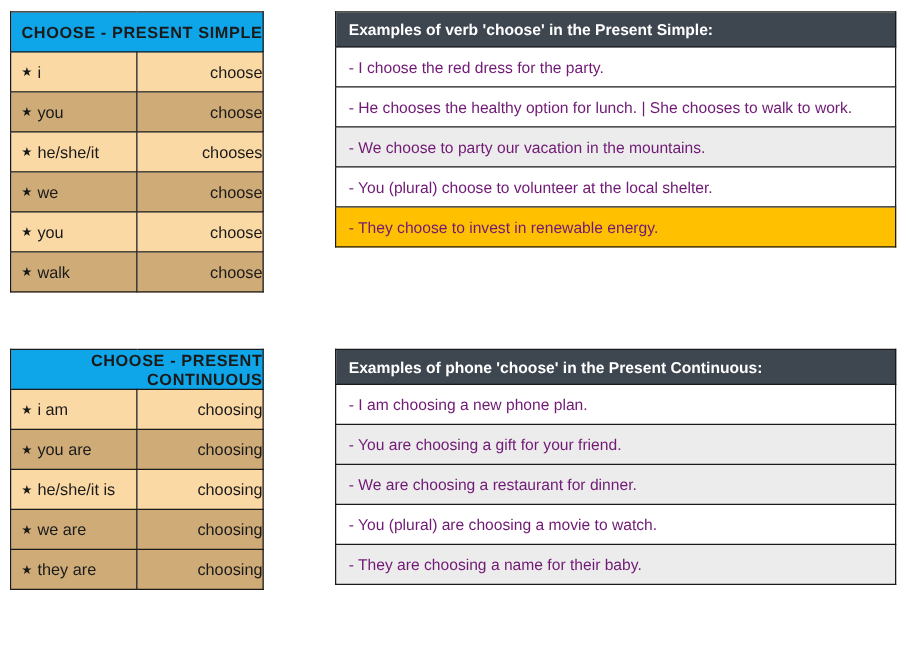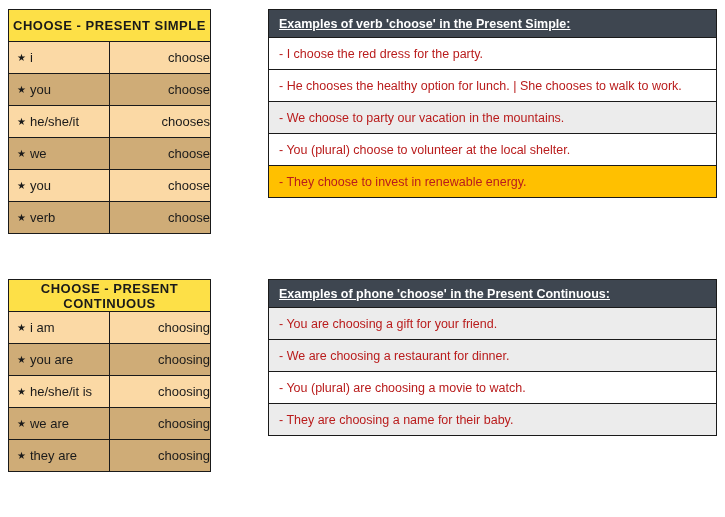--- a/index.html
+++ b/index.html
@@ -32,26 +32,26 @@
   
   .conj-table {
     position: absolute;
     left: 8px;
     top: 9px;
     width: 203px;
     border-collapse: collapse;
     table-layout: fixed;
   }
   .conj-header {
-    background: #fde047;
+    background: #0ea5e9;
     color: #ffffff;
     font-size: 11px;
     font-weight: bold;
     letter-spacing: 0.5px;
-    text-align: center;
+    text-align: right;
     height: 24px;
     border: 1px solid #1a1a1a;
     padding: 0 2px;
   }
   .conj-table td {
     border: 1px solid #1a1a1a;
     height: 31px;
     font-size: 13px;
     color: #1a1a1a;
     padding: 0;
@@ -90,28 +90,27 @@
     background: #3e4650;
     color: #ffffff;
     font-size: 12.5px;
     font-weight: bold;
     text-align: left;
     height: 27px;
     padding: 0 0 0 10px;
     border: 1px solid #1a1a1a;
   }
   .examples-header span {
-    text-decoration: underline;
     margin-top: 20px;
   }
   .examples td.example-cell {
     border: 1px solid #1a1a1a;
     height: 31px;
     font-size: 12.5px;
-    color: #b91c1c;
+    color: #701a75;
     padding: 0 0 0 10px;
     text-align: left;
     background: #ffffff;
   }
   .examples tr.alt td.example-cell { background: #ececec; }
   .examples tr.highlight td.example-cell { background: #ffc000; }
 </style>
 </head>
 <body>
 
@@ -138,21 +137,21 @@
       </tr>
       <tr class="row-dark">
         <td class="pronoun"><span class="star-icon">★</span><span class="pronoun-label">we</span></td>
         <td class="form">choose</td>
       </tr>
       <tr class="row-light">
         <td class="pronoun"><span class="star-icon">★</span><span class="pronoun-label">you</span></td>
         <td class="form">choose</td>
       </tr>
       <tr class="row-dark">
-        <td class="pronoun"><span class="star-icon">★</span><span class="pronoun-label">verb</span></td>
+        <td class="pronoun"><span class="star-icon">★</span><span class="pronoun-label">walk</span></td>
         <td class="form">choose</td>
       </tr>
     </tbody>
       </table>
 
     <table class="examples">
       <tbody>
           <tr>
         <td class="examples-header"><span>Examples of verb 'choose' in the Present Simple:</span></td>
       </tr>
@@ -204,20 +203,23 @@
         <td class="form">choosing</td>
       </tr>
     </tbody>
       </table>
 
     <table class="examples">
       <tbody>
           <tr>
         <td class="examples-header"><span>Examples of phone 'choose' in the Present Continuous:</span></td>
       </tr>
+      <tr>
+        <td class="example-cell">- I am choosing a new phone plan.</td>
+      </tr>
       <tr class="alt">
         <td class="example-cell">- You are choosing a gift for your friend.</td>
       </tr>
       <tr class="alt">
         <td class="example-cell">- We are choosing a restaurant for dinner.</td>
       </tr>
       <tr>
         <td class="example-cell">- You (plural) are choosing a movie to watch.</td>
       </tr>
       <tr class="alt">

